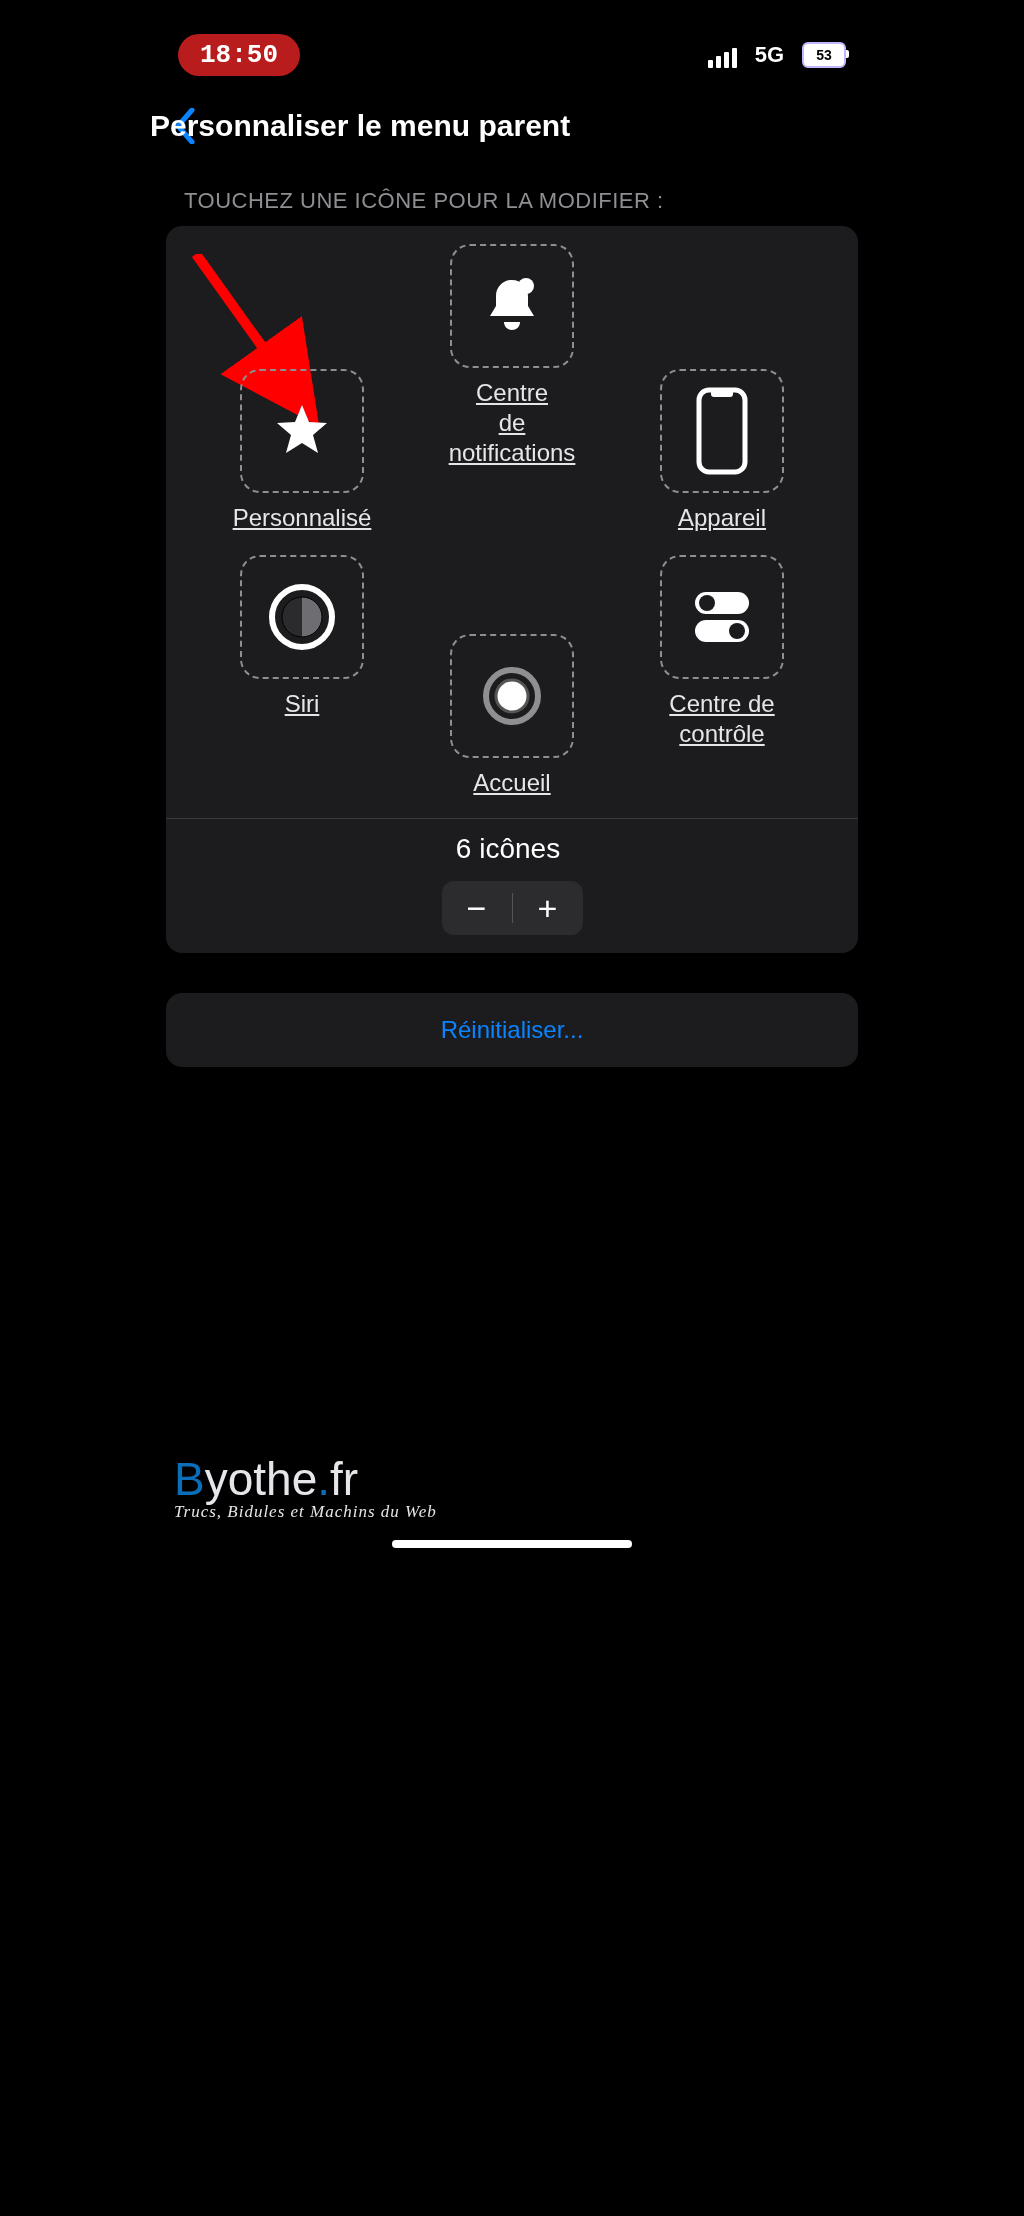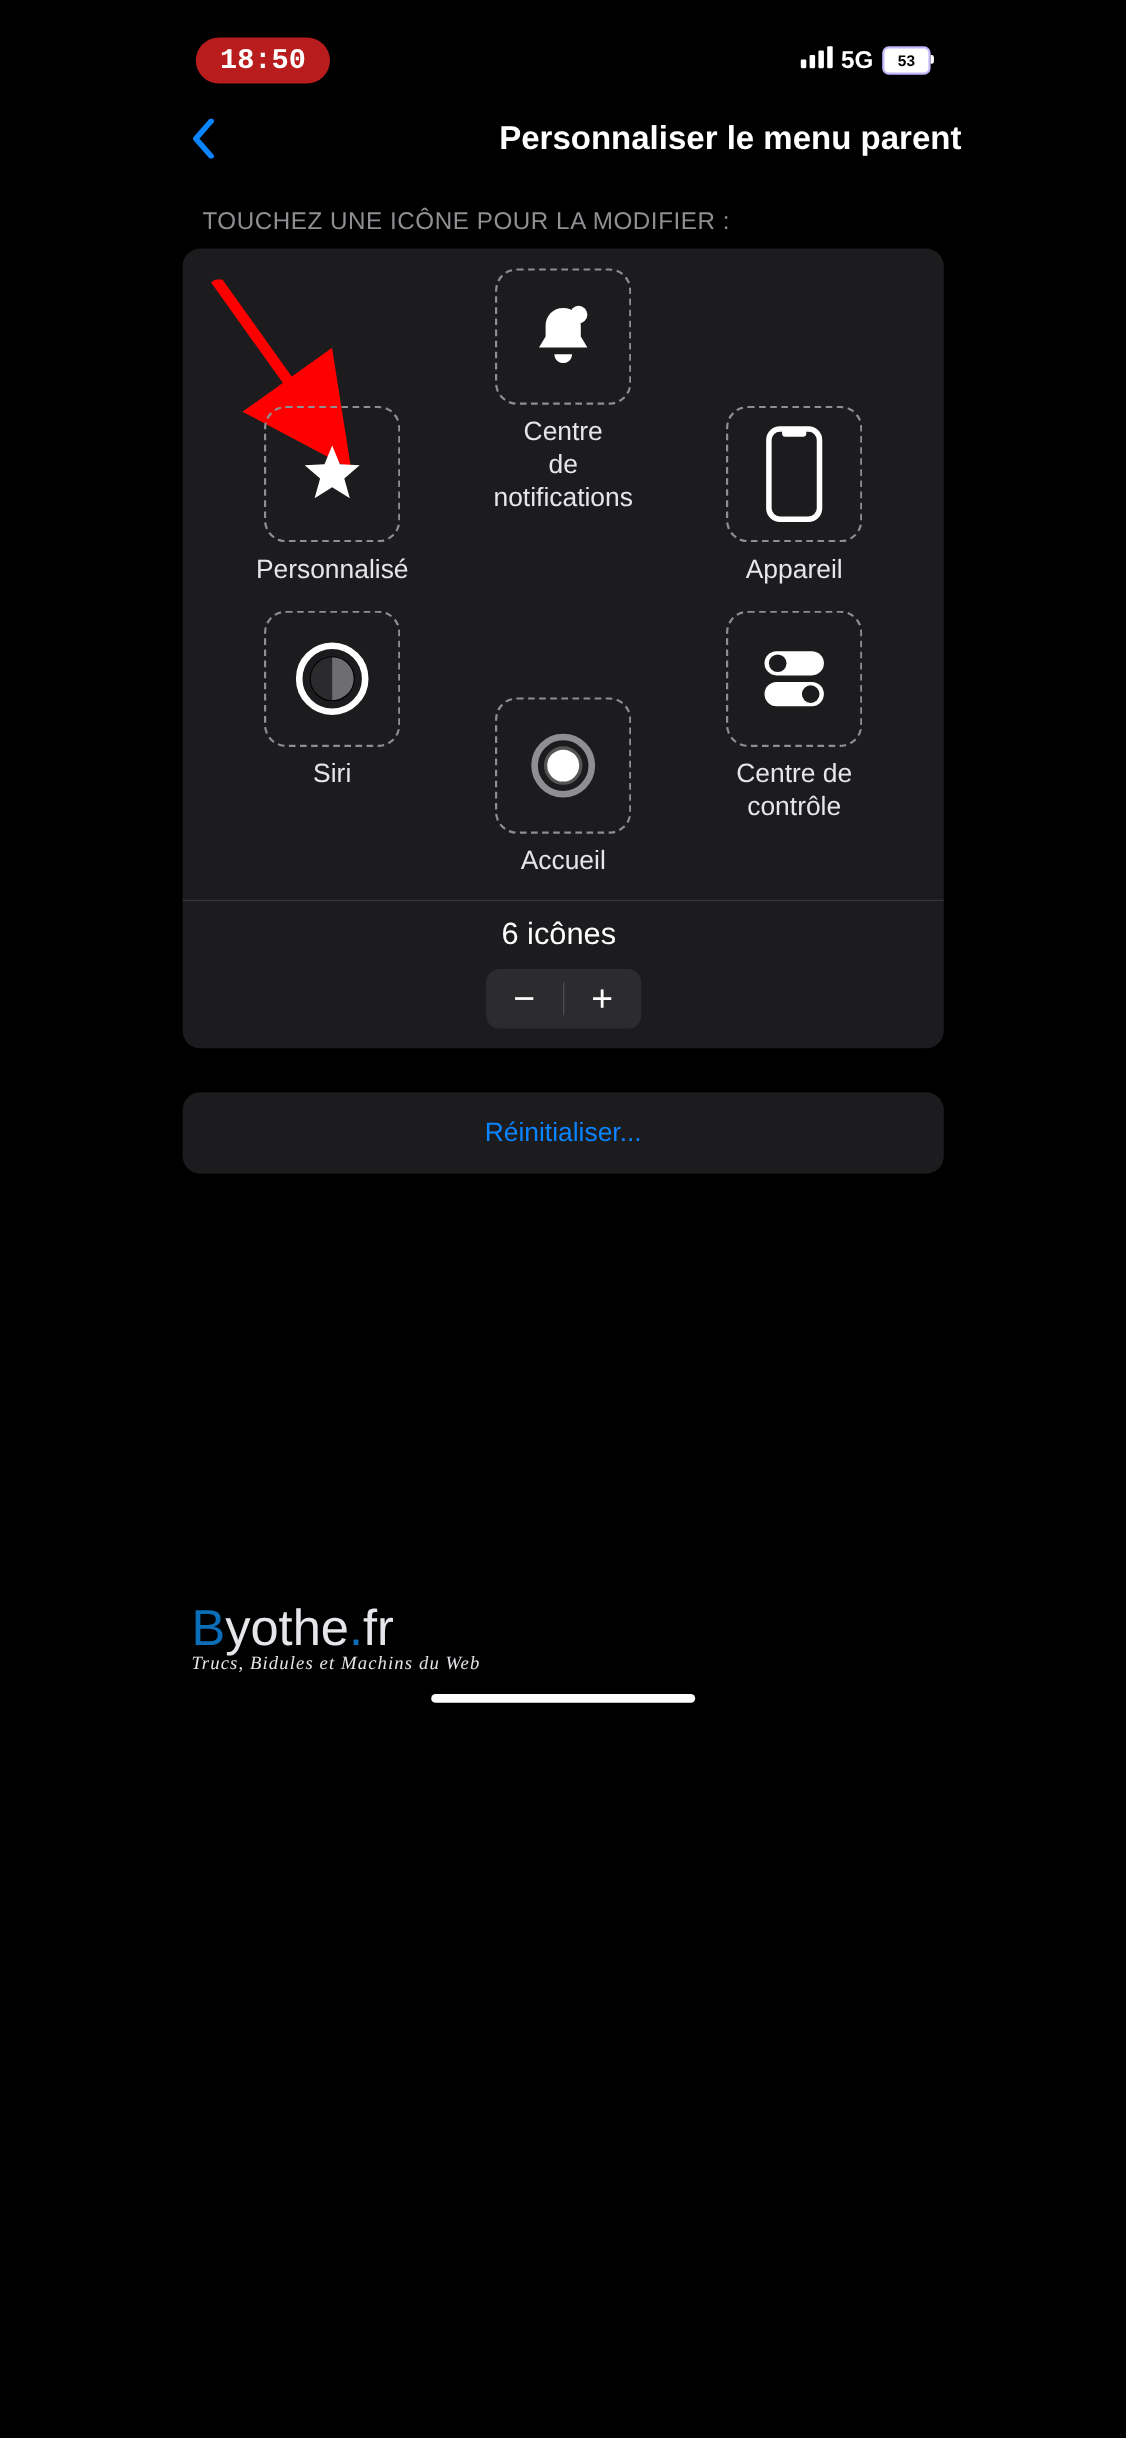--- a/index.html
+++ b/index.html
@@ -1,45 +1,45 @@
 <!DOCTYPE html>
 <html><head>
 <meta charset="utf-8">
 <style>
   html,body{margin:0;padding:0;background:#000;color:#fff;font-family:-apple-system,Helvetica Neue,Helvetica,Arial,sans-serif;}
   .screen{width:724px;min-height:1560px;margin:0 auto;background:#000;position:relative;overflow:hidden;}
 
   
   .status-bar{display:flex;justify-content:space-between;align-items:center;padding:20px 28px 0 28px;height:70px;}
   .time-pill{background:#b91c1c;color:#fff;font-weight:700;font-size:26px;padding:6px 22px;border-radius:22px;font-family:Liberation Mono, monospace;}
-  .status-right{display:flex;align-items:flex-start;gap:8px;}
+  .status-right{display:flex;align-items:flex-end;gap:18px;}
   .signal{display:flex;align-items:flex-end;gap:3px;}
   .signal span{width:5px;background:#fff;border-radius:1px;}
   .signal span:nth-child(1){height:8px;} .signal span:nth-child(2){height:12px;} .signal span:nth-child(3){height:16px;} .signal span:nth-child(4){height:20px;}
   .net-label{font-size:22px;font-weight:600;}
   .battery{display:flex;align-items:center;gap:2px;}
   .battery-body{width:40px;height:22px;border:2px solid #c4b5fd;border-radius:6px;position:relative;background:#fff;}
   .battery-body::after{content:"";position:absolute;right:-5px;top:6px;width:3px;height:8px;background:#fff;border-radius:0 2px 2px 0;}
   .battery-pct{position:absolute;left:0;top:0;bottom:0;right:0;display:flex;align-items:center;justify-content:center;color:#000;font-size:14px;font-weight:700;}
 
   
   .nav{display:flex;align-items:center;padding:18px 16px 30px 16px;position:relative;}
   .back{color:#0a84ff;font-size:40px;font-weight:400;line-height:1;padding:0 8px;}
-  .nav-title{position:absolute;left:0;right:0;text-align:right;font-size:30px;font-weight:700;pointer-events:none;}
+  .nav-title{position:absolute;left:0;right:0;text-align:left;font-size:30px;font-weight:700;pointer-events:none;}
 
   
   .section-hint{color:#8e8e93;font-size:22px;letter-spacing:0.5px;padding:14px 34px 12px;}
 
   
   .card{background:#1c1c1e;margin:0 16px;border-radius:16px;padding-top:18px;padding-bottom:0;position:relative;}
 
   .grid{position:relative;height:560px;}
   .icon-slot{position:absolute;width:160px;text-align:center;}
   .icon-box{width:120px;height:120px;margin:0 auto;border:2px dashed #8e8e93;border-radius:20px;display:flex;align-items:center;justify-content:center;}
-  .icon-label{margin-top:10px;font-size:24px;color:#e5e5ea;line-height:1.25;}
+  .icon-label{margin-top:10px;font-size:24px;color:#e5e5ea;line-height:1.25;text-decoration:underline;}
 
   
   .slot-notif{left:266px;top:0;}
   .slot-custom{left:56px;top:125px;}
   .slot-device{left:476px;top:125px;}
   .slot-siri{left:56px;top:311px;}
   .slot-control{left:476px;top:311px;}
   .slot-home{left:266px;top:390px;}
 
   

